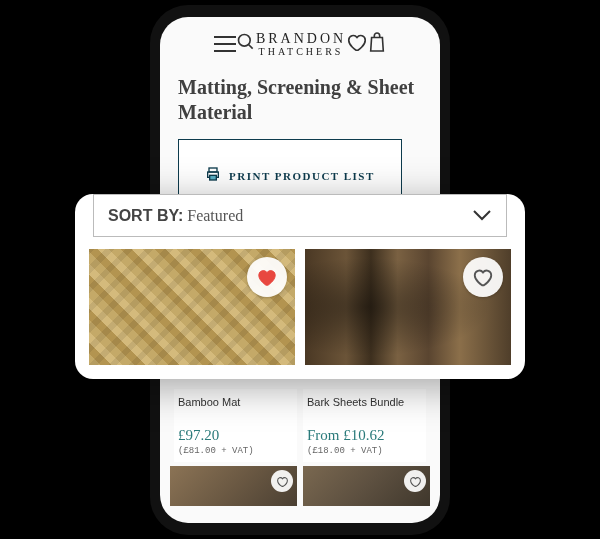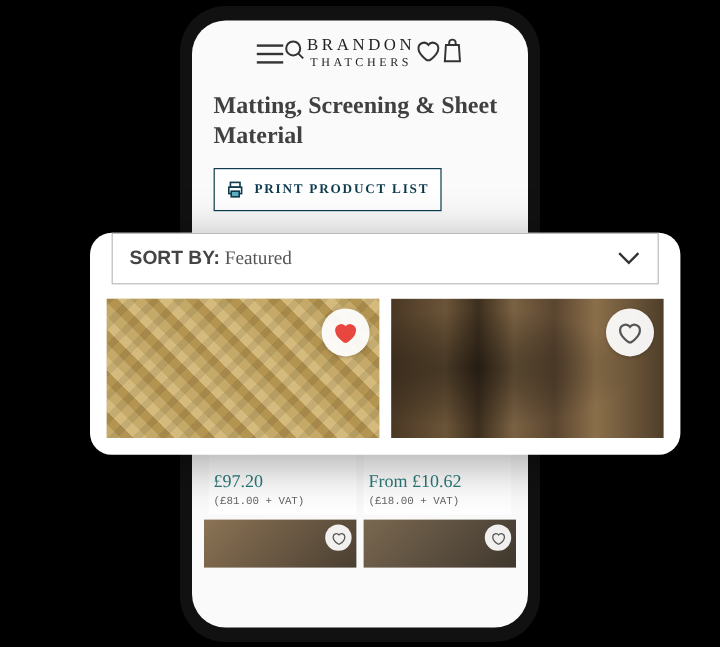--- a/index.html
+++ b/index.html
@@ -6,35 +6,35 @@
 body{width:600px;height:539px;background:#000;position:relative;overflow:hidden}
 .phone{position:absolute;left:150px;top:5px;width:300px;height:530px;background:#111;border-radius:38px;padding:12px 10px}
 .screen{width:100%;height:100%;background:#fafafa;border-radius:28px;overflow:hidden;position:relative}
 .header{display:flex;align-items:center;justify-content:center;padding:14px 14px 8px}
 .hamburger{width:22px;height:16px;display:flex;flex-direction:column;justify-content:space-between;cursor:pointer}
 .hamburger span{height:2px;background:#333;width:100%}
 .brand{text-align:center;line-height:1.1}
 .brand .l1{font-size:14px;letter-spacing:3px;color:#222}
 .brand .l2{font-size:10px;letter-spacing:3px;color:#222}
 .title{font-size:20px;color:#404040;padding:10px 18px 14px;line-height:1.25}
-.print-btn{margin:0 18px 14px;border:1.5px solid #0d3b4d;color:#0d3b4d;background:#fff;padding:9px;display:flex;align-items:center;justify-content:center;gap:8px;font-family:Arial,sans-serif;font-size:11px;letter-spacing:1.5px;font-weight:bold;cursor:pointer}
+.print-btn{margin:0 18px 14px;border:1.5px solid #0d3b4d;color:#0d3b4d;background:#fff;padding:26px;display:flex;align-items:flex-end;justify-content:center;gap:8px;font-family:Arial,sans-serif;font-size:11px;letter-spacing:1.5px;font-weight:bold;cursor:pointer}
 .print-btn svg{flex-shrink:0}
 .grid{display:grid;grid-template-columns:1fr 1fr;gap:6px;padding:0 14px;margin-top:180px}
 .card{background:#fff}
 .card-img{height:60px;background:linear-gradient(135deg,#8b7355,#6b5943,#4a3f32);position:relative}
 .card-img.bk{background:linear-gradient(135deg,#7a6850,#5d5040,#3f372c)}
 .fav-sm{position:absolute;top:4px;right:4px;width:22px;height:22px;border-radius:50%;background:rgba(255,255,255,0.92);display:flex;align-items:center;justify-content:center;cursor:pointer}
 .card-body{padding:6px 4px}
 .card-name{font-size:11px;color:#333;font-family:Arial,sans-serif;line-height:1.3;min-height:28px}
 .card-price{font-size:15px;color:#2a7a7a;margin-top:4px}
 .card-vat{font-size:9px;color:#666;font-family:Liberation Mono, monospace;margin-top:2px}
 .row2{display:grid;grid-template-columns:1fr 1fr;gap:6px;padding:4px 10px 0}
 .row2 .card-img{height:40px}
 
-.overlay{position:absolute;left:75px;top:194px;width:492px;background:#fff;border-radius:18px;box-shadow:0 8px 40px rgba(0,0,0,0.35);padding:0 14px 14px;z-index:10}
+.overlay{position:absolute;left:75px;top:194px;width:450px;background:#fff;border-radius:18px;box-shadow:0 8px 40px rgba(0,0,0,0.35);padding:0 14px 14px;z-index:10}
 .sort{border:1px solid #bbb;display:flex;align-items:center;padding:10px 14px;margin:0 4px 12px;cursor:pointer}
 .sort-label{font-family:Arial,sans-serif;font-size:16px;color:#444;font-weight:600}
 .sort-val{font-family:Liberation Serif, serif;font-size:16px;color:#555;margin-left:4px;flex:1}
 .chevron{font-size:18px;color:#333}
 .ov-grid{display:grid;grid-template-columns:1fr 1fr;gap:10px}
 .ov-card{position:relative;height:116px;overflow:hidden}
 .bamboo{background:
  repeating-linear-gradient(45deg,#c4a968 0 8px,#b39450 8px 16px,#d4ba7c 16px 24px),
  linear-gradient(#bda060,#a88942)}
 .bamboo::before{content:"";position:absolute;inset:0;background:repeating-linear-gradient(-45deg,rgba(0,0,0,0.08) 0 6px,transparent 6px 14px)}

